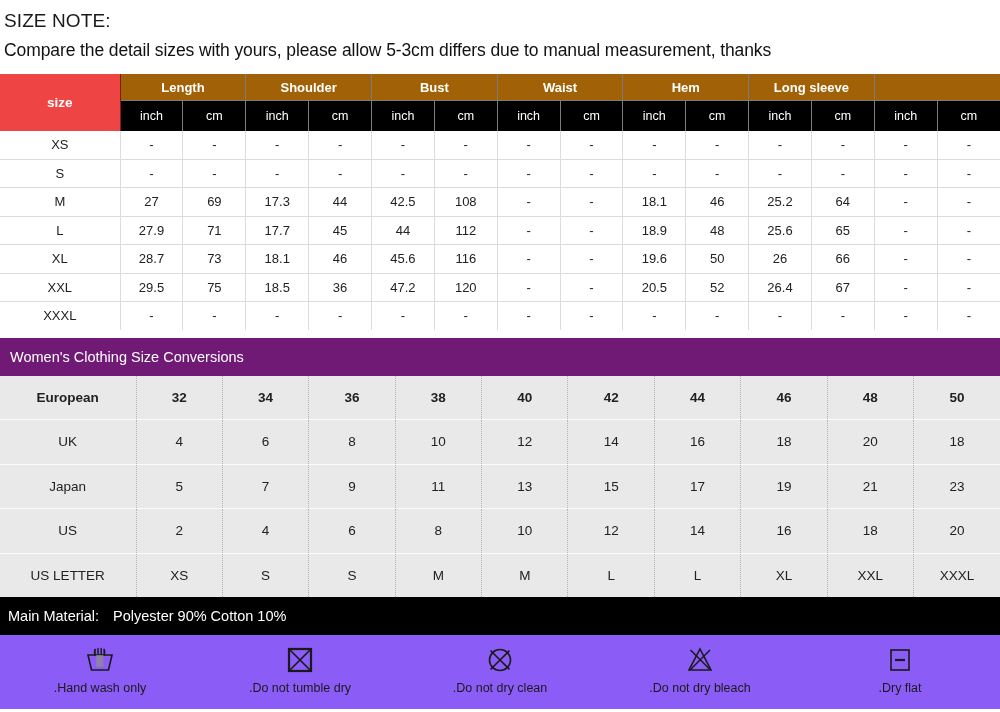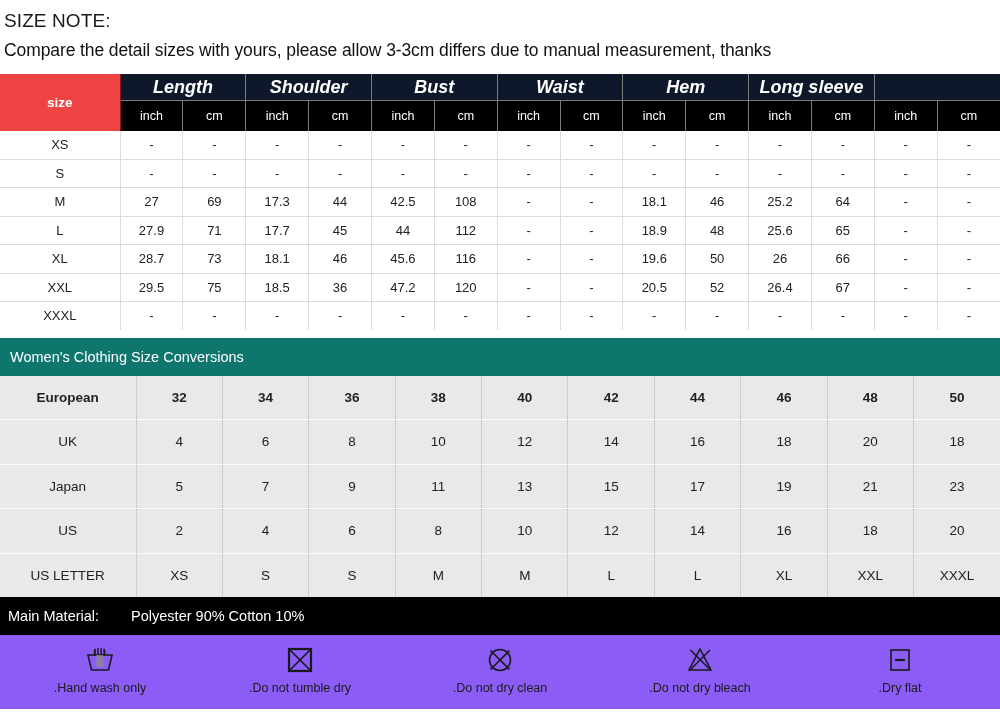--- a/index.html
+++ b/index.html
@@ -40,27 +40,26 @@
     width: 1000px;
     border-collapse: collapse;
     table-layout: fixed;
   }
   .size-table th, .size-table td {
     padding: 0;
     text-align: center;
     vertical-align: middle;
   }
   .hdr-cell {
-    background: #0f172a;
+    background: #a16207;
     color: #ffffff;
-    font-size: 18px;
+    font-size: 13px;
     font-weight: bold;
     height: 26px;
     border-right: 1px solid #7c7c7c;
-    font-style: italic;
   }
   .hdr-cell.last { border-right: none; }
   .sub-cell {
     background: #000000;
     color: #ffffff;
     font-size: 12.5px;
     font-weight: normal;
     height: 30px;
     border-right: 1px solid #7c7c7c;
     border-top: 1px solid #7c7c7c;
@@ -85,21 +84,21 @@
     border-right: 1px solid #dcdcdc;
   }
   .data-row td.last { border-right: none; }
   .data-row:last-child td { border-bottom: none; }
 
   
   .table-gap { height: 8px; background: #ffffff; }
 
   
   .conv-title-bar {
-    background: #0f766e;
+    background: #701a75;
     color: #ffffff;
     font-size: 14.5px;
     height: 38px;
     line-height: 38px;
     padding-left: 10px;
     box-sizing: border-box;
   }
   .conv-table {
     width: 828px;
     border-collapse: collapse;
@@ -128,21 +127,21 @@
   
   .material-bar {
     background: #000000;
     color: #ffffff;
     font-size: 14.5px;
     height: 38px;
     line-height: 38px;
     padding-left: 8px;
     box-sizing: border-box;
   }
-  .material-bar .mat-label { margin-right: 28px; }
+  .material-bar .mat-label { margin-right: 10px; }
 
   
   .care-strip {
     display: flex;
     height: 74px;
     background: #8b5cf6;
     align-items: flex-start;
     padding-top: 8px;
     box-sizing: border-box;
   }
@@ -164,21 +163,21 @@
     margin-top: 4px;
     white-space: nowrap;
   }
   svg { display: block; }
 </style>
 </head>
 <body>
 
 <div class="note-block">
   <div class="note-title">SIZE NOTE:</div>
-  <div class="note-text">Compare the detail sizes with yours, please allow 3-3cm differs due to manual measurement, thanks</div>
+  <div class="note-text">Compare the detail sizes with yours, please allow 5-3cm differs due to manual measurement, thanks</div>
 </div>
 
 <table class="size-table">
   <colgroup>
     <col style="width:120px">
     <col style="width:62.8px">
       <col style="width:62.8px">
     <col style="width:62.8px">
       <col style="width:62.8px">
     <col style="width:62.8px">

